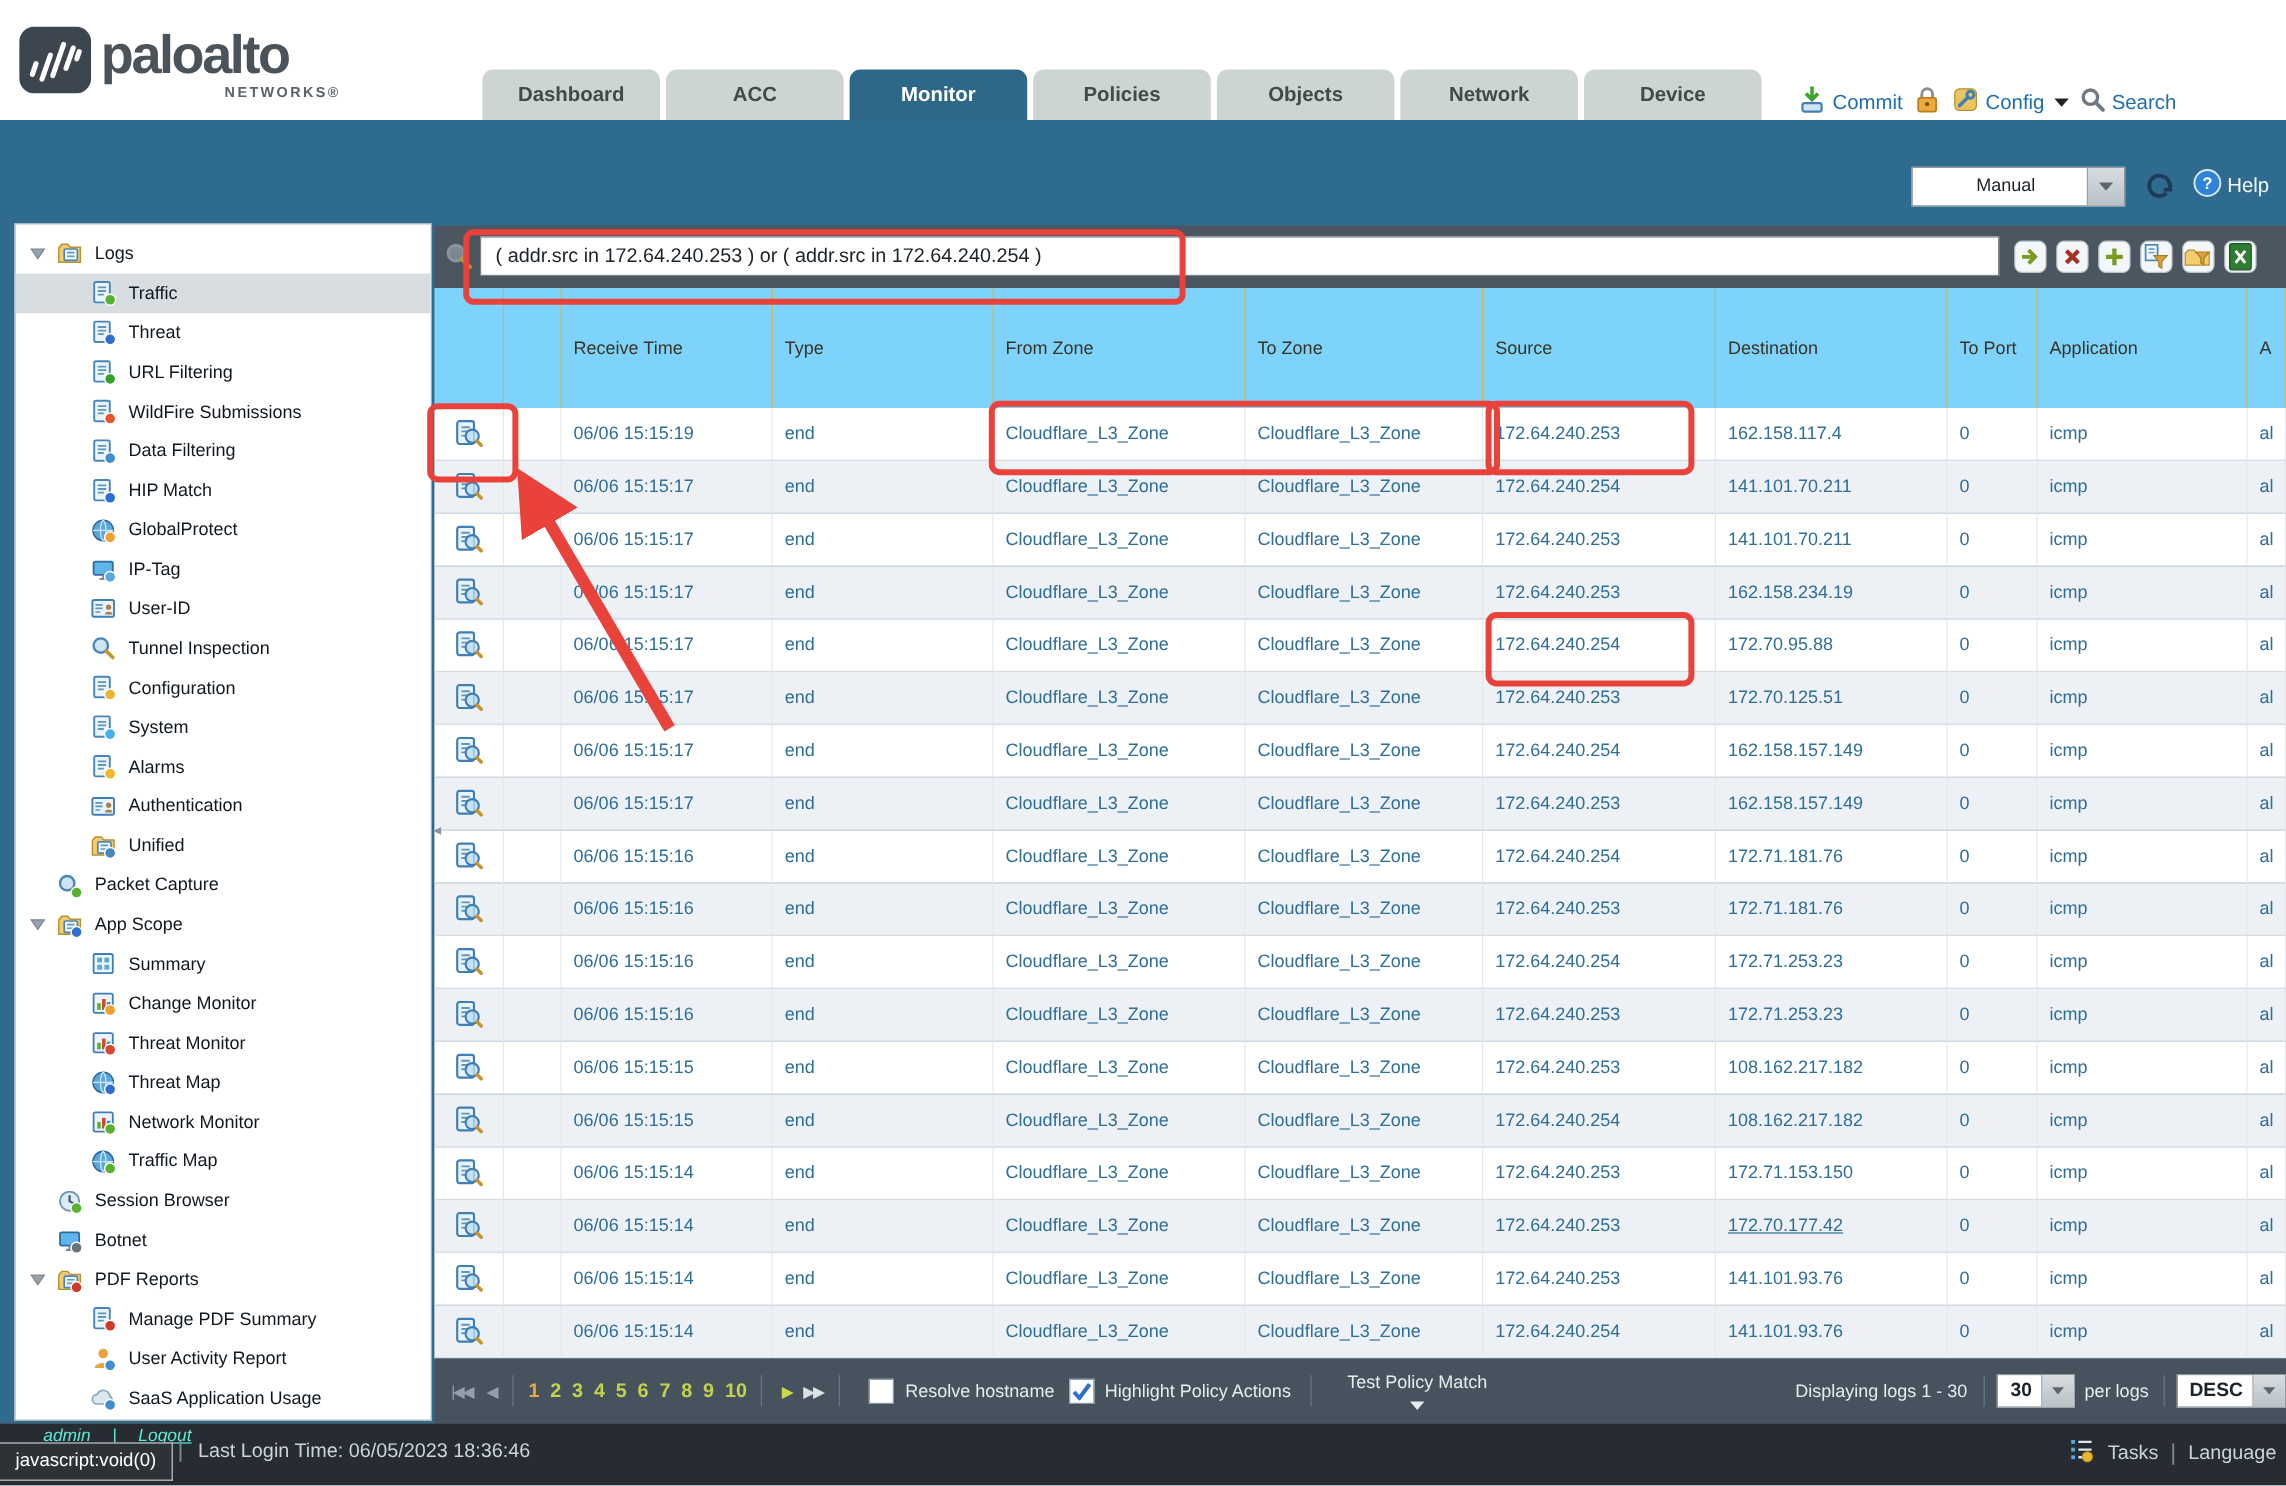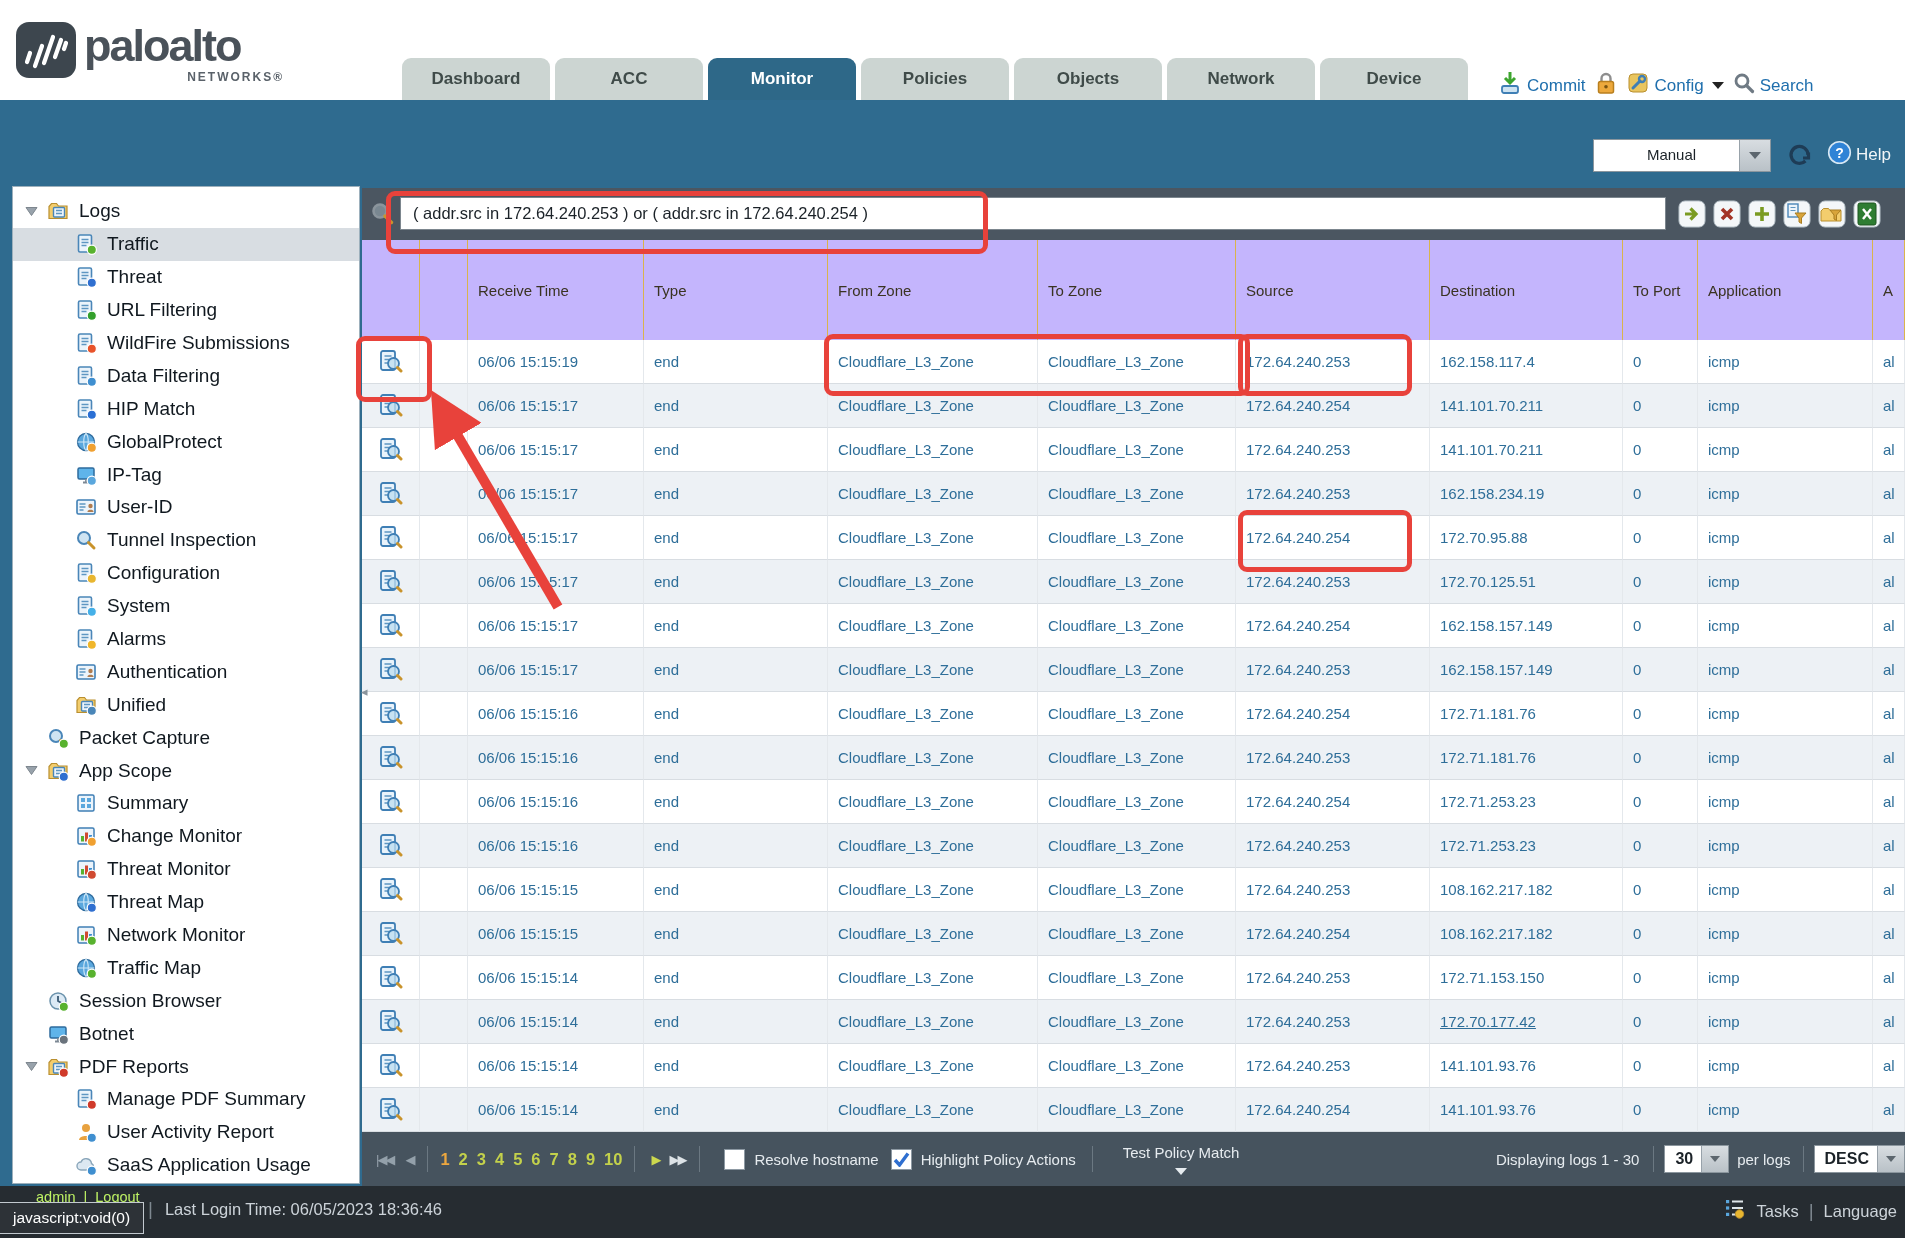--- a/index.html
+++ b/index.html
@@ -22,37 +22,37 @@
   
   .bgband{left:0;top:100px;width:1905px;height:1086px;background:#2f6b8f;}
   .manual-select{left:1593px;top:139px;width:178px;height:33px;display:flex;background:#fff;border:1px solid #8b969e;box-sizing:border-box;cursor:pointer;text-align:center;}
   .manual-value{flex:1;font-size:15px;color:#1b2228;padding:6px 0 0 10px;}
   .sel-btn{width:30px;background:linear-gradient(#d8dde1,#b9c1c7);border-left:1px solid #98a2aa;display:flex;align-items:center;justify-content:center;}
   .sel-btn .caret{width:0;height:0;border-left:6px solid transparent;border-right:6px solid transparent;border-top:7px solid #5c666e;}
   .refresh{left:1786px;top:141px;cursor:pointer;}
   .helpgrp{left:1827px;top:140px;display:flex;align-items:center;gap:4px;color:#f2f6f8;font-size:17px;cursor:pointer;}
   
   .sidebar{left:12px;top:186px;width:348px;height:998px;background:#fff;border:1px solid #9db0bc;box-sizing:border-box;padding-top:8px;overflow:hidden;}
-  .snav{height:32.9px;display:flex;align-items:center;font-size:19px;color:#10181f;cursor:pointer;}
+  .snav{height:32.9px;display:flex;align-items:center;font-size:15px;color:#10181f;cursor:pointer;}
   .snav.l0{padding-left:12px;}
   .snav.l1{padding-left:62px;}
   .snav .tri{width:22px;display:flex;align-items:center;}
   .snav .sic{width:24px;height:22px;margin-right:8px;flex:none;}
   .snav.selected{background:#d8dde2;}
   .collapse-handle{left:361px;top:684px;color:#8a949c;font-size:13px;z-index:20;cursor:pointer;}
   .collapse-handle::before{content:"\25C2";}
   
   .filterrow{left:362px;top:188px;width:1543px;height:52px;background:#4b5661;}
   .fmag{left:8px;top:13px;}
   .fquery{left:38px;top:9px;width:1266px;height:33px;border:1px solid #7c868e;background:#fff;
           font-family:"Liberation Sans",sans-serif;font-size:16.5px;color:#1b2228;padding:0 12px;box-sizing:border-box;}
   .ficons{left:1316px;top:12px;display:flex;gap:7px;}
   .fico{width:28px;height:28px;cursor:pointer;}
   
-  .thead{left:362px;top:240px;width:1543px;height:100px;background:#c4b5fd;display:flex;overflow:hidden;}
+  .thead{left:362px;top:240px;width:1543px;height:100px;background:#7dd3fc;display:flex;overflow:hidden;}
   .hcell{box-sizing:border-box;border-right:1px solid #d9b44c;padding-left:10px;display:flex;align-items:center;
          font-size:15px;color:#3a3322;flex:none;overflow:hidden;white-space:nowrap;cursor:pointer;}
   .tbody{left:362px;top:340px;width:1543px;}
   .trow{display:flex;height:44px;background:#fff;}
   .trow.alt{background:#edf1f5;}
   .tcell{box-sizing:border-box;border-right:1px solid #e4e8ec;border-bottom:1px solid #d8dde2;padding-left:10px;
          display:flex;align-items:center;font-size:15px;color:#2e6e99;flex:none;overflow:hidden;white-space:nowrap;}
   .icon-cell{justify-content:center;padding-left:0;cursor:pointer;}
   .dlink{text-decoration:underline;cursor:pointer;}
   
@@ -70,21 +70,21 @@
   .chk{width:19px;height:19px;background:#fff;border:1px solid #8d99a3;margin:0 9px 0 12px;flex:none;cursor:pointer;display:flex;align-items:center;justify-content:center;}
   .tpm{margin-left:18px;display:flex;align-items:center;gap:7px;cursor:pointer;flex-direction:column;}
   .tpm .caret{width:0;height:0;border-left:6px solid transparent;border-right:6px solid transparent;border-top:7px solid #e6ebef;}
   .pg-display{margin-left:auto;}
   .mini-select{height:28px;display:flex;background:#fff;border:1px solid #8b969e;box-sizing:border-box;margin:0 8px;cursor:pointer;}
   .mini-val{font-size:16px;font-weight:bold;color:#1b2228;padding:4px 8px 0 10px;}
   .mini-btn{width:26px;background:linear-gradient(#d8dde1,#b9c1c7);border-left:1px solid #98a2aa;display:flex;align-items:center;justify-content:center;}
   .mini-btn .caret{width:0;height:0;border-left:5px solid transparent;border-right:5px solid transparent;border-top:6px solid #5c666e;}
   
   .statusbar{left:0;top:1186px;width:1905px;height:52px;background:#262c31;color:#ccd3d9;}
-  .sb-admin{left:36px;top:3px;font-size:14.5px;color:#bef264;display:flex;gap:8px;}
+  .sb-admin{left:36px;top:3px;font-size:14.5px;color:#5eead4;display:flex;gap:18px;font-style:italic;}
   .sb-logout{text-decoration:underline;cursor:pointer;}
   .sb-login{left:148px;top:12px;font-size:16.5px;display:flex;gap:12px;align-items:center;}
   .sb-vbar{color:#7e8890;font-size:19px;}
   .sb-right{right:8px;top:12px;display:flex;gap:10px;align-items:center;font-size:16.5px;}
   .tooltip{left:0;top:1202px;background:#2d3237;border:1px solid #c2c9cf;border-left:none;padding:6px 13px;
            font-size:15.5px;color:#fff;z-index:60;}
   
   .ann{position:absolute;border:5px solid #e8423b;border-radius:9px;z-index:55;pointer-events:none;}
   .annsvg{z-index:55;pointer-events:none;}
 </style>

